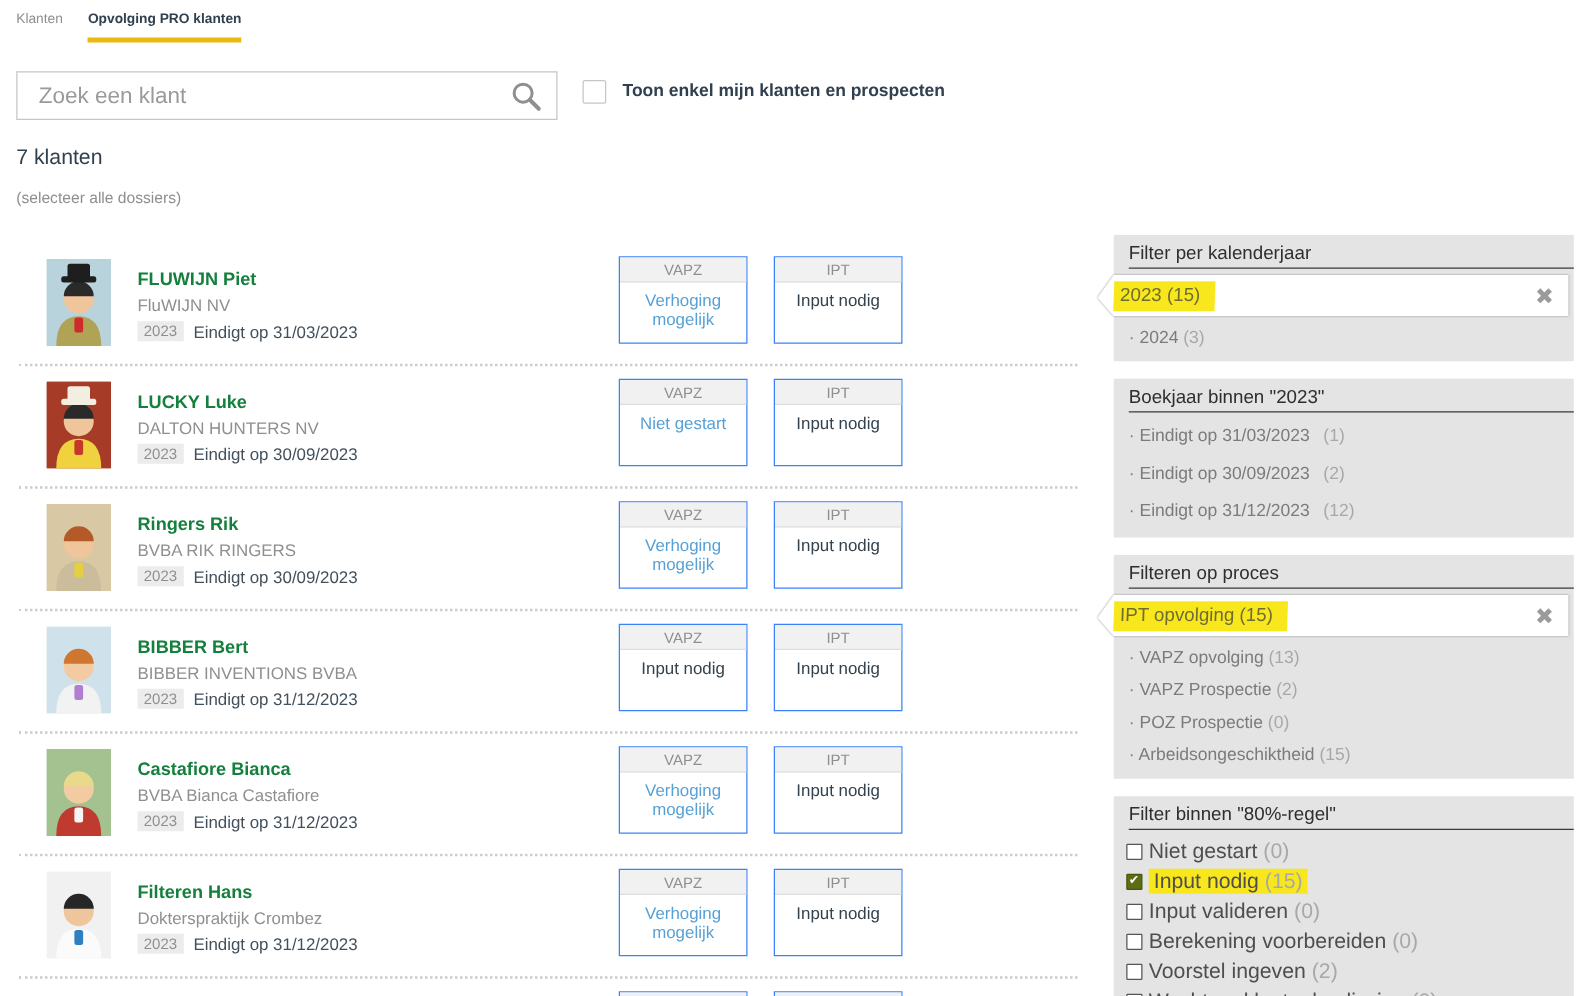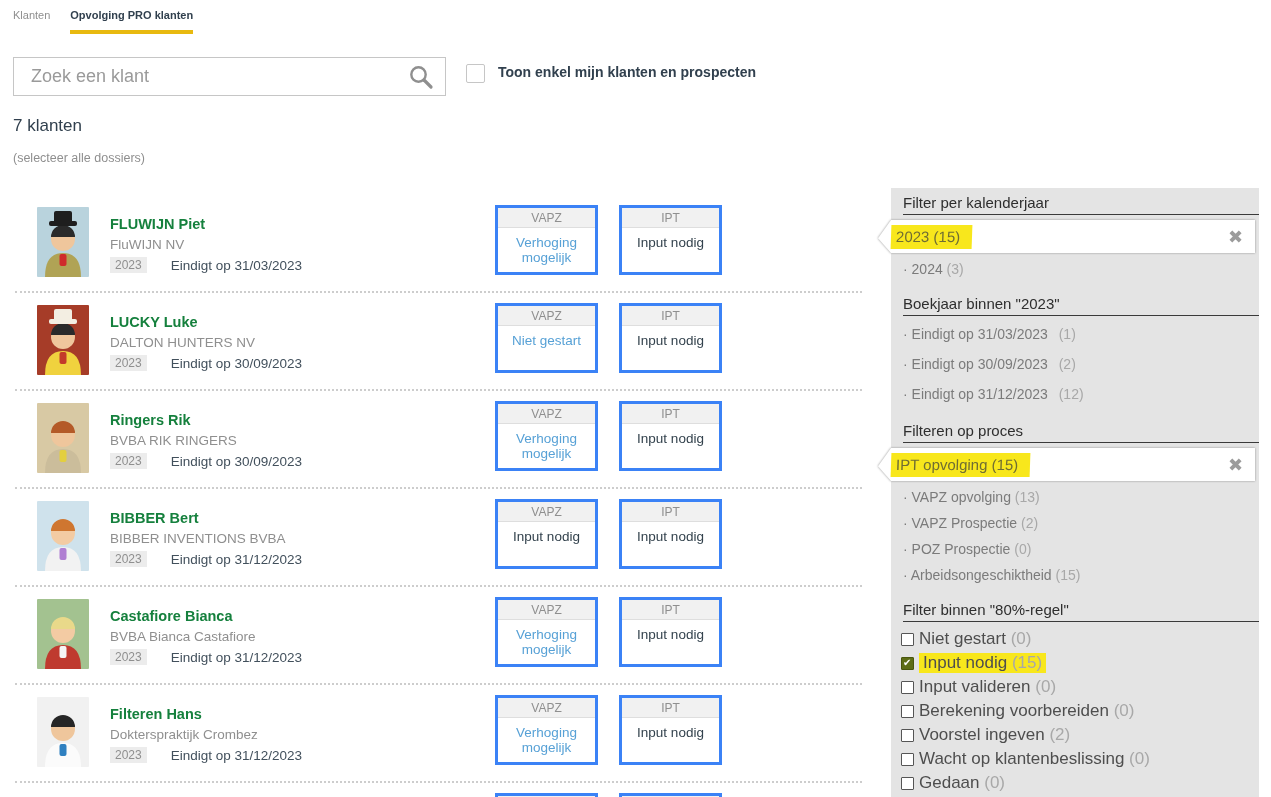--- a/index.html
+++ b/index.html
@@ -28,32 +28,32 @@
   .count{position:absolute;left:13px;top:116px;font-size:17px;color:var(--dark)}
   .select-all{position:absolute;left:13px;top:151px;font-size:12.5px;color:var(--graytxt);cursor:pointer}
   
   .client-list{position:absolute;left:0;top:196px;width:862px}
   .client-row{position:relative;height:98px}
   .client-row::after{content:"";position:absolute;left:15px;right:0;bottom:1px;border-top:2px dotted #cdcdcd}
   .avatar{position:absolute;left:37px;top:11px;width:52px;height:70px;overflow:hidden;border-radius:1px}
   .client-info{position:absolute;left:110px;top:20px}
   .client-name{font-size:14.5px;font-weight:700;color:#15803d}
   .client-company{font-size:13.5px;color:var(--graytxt);margin-top:5px}
-  .client-meta{margin-top:5px;display:flex;align-items:center;gap:24px}
+  .client-meta{margin-top:5px;display:flex;align-items:center;gap:8px}
   .year-badge{background:#ececec;color:var(--graytxt);font-size:12px;padding:1px 5px}
   .end-date{font-size:13.5px;color:#42505c}
-  .status-box{position:absolute;top:9px;width:103px;height:70px;background:#fff;border:3px solid #3b82f6;text-align:center}
+  .status-box{position:absolute;top:9px;width:103px;height:70px;background:#fff;border:1px solid #3b82f6;text-align:center}
   .vapz-box{left:495px}.ipt-box{left:619px}
   .status-box-header{height:20px;line-height:20px;background:#f1f1f1;border-bottom:1px solid #dedede;font-size:12px;color:var(--graytxt)}
   .status-value{margin-top:7px;font-size:13.5px}
   .status-value.link{color:var(--link);cursor:pointer}
   .status-value.plain{color:#33424d}
   
   .sidebar{position:absolute;left:891px;top:188px;width:368px}
-  .panel{background:var(--panel);padding-bottom:7px}
+  .panel{background:var(--panel);margin-bottom:14px;padding-bottom:7px}
   .panel-title{margin:0 0 0 12px;padding:6px 0 3px;border-bottom:1px solid #3a3a3a;font-size:15px;font-weight:400;color:#2e2e2e}
   .ribbon-wrap{filter:drop-shadow(0 0 1px #8f8f8f);margin:5px 4px 2px -13px}
   .ribbon{background:#fff;height:33px;display:flex;align-items:center;padding-left:13px;
           clip-path:polygon(13px 0,100% 0,100% 100%,13px 100%,0 55%);cursor:pointer}
   .hl{background:var(--yellow);color:#6f6d33;font-size:15px;padding:3px 12px 4px 5px;white-space:nowrap;transform:skew(-2deg)}
   .clear-x{margin-left:auto;margin-right:12px;color:#9b9b9b;font-size:18px;font-weight:700;cursor:pointer;line-height:1}
   .panel-list{list-style:none;margin:3px 0 0;padding:0 12px}
   .panel-item{padding:5px 0;font-size:14px;color:#7b7b7b;cursor:pointer}
   .panel-item::before{content:"\00B7  "}
   .item-count{color:#a8a8a8}

